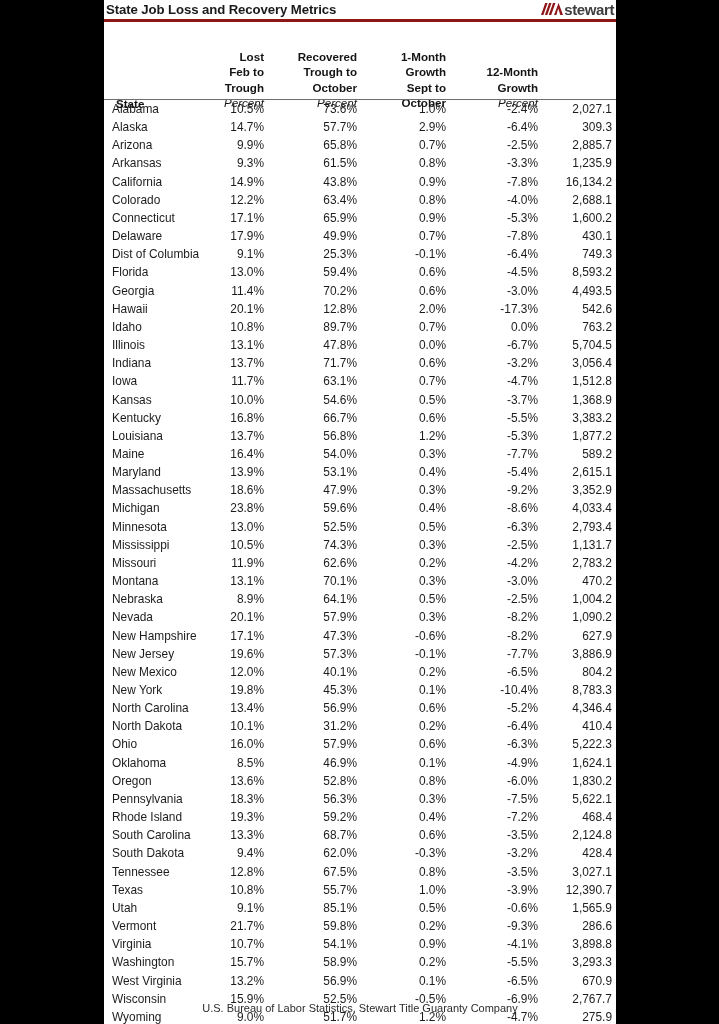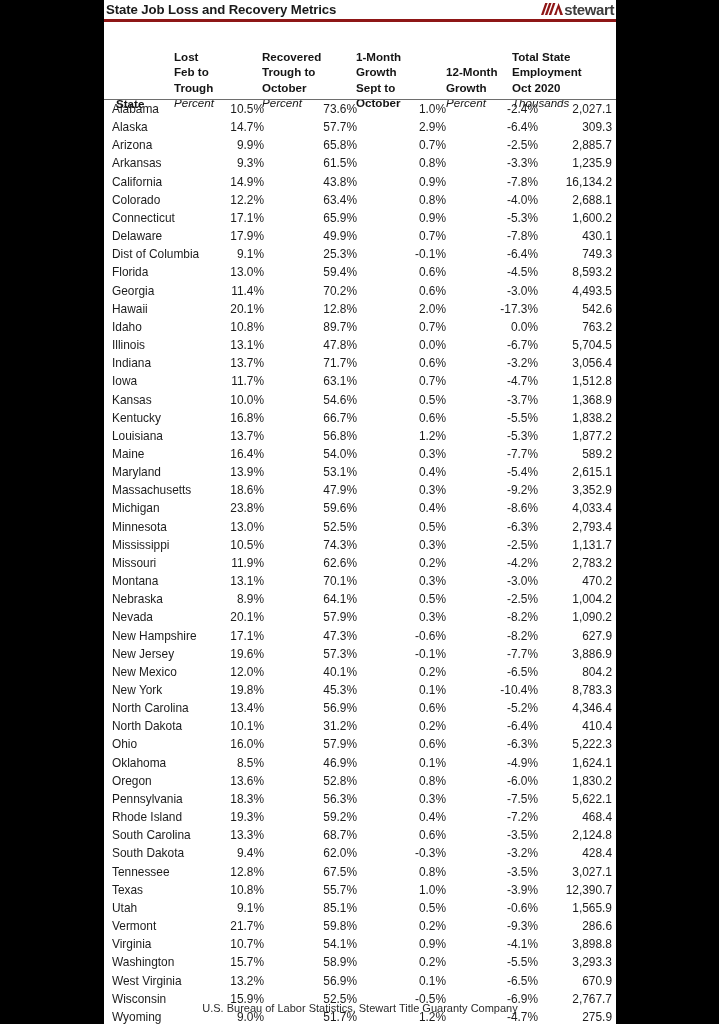--- a/index.html
+++ b/index.html
@@ -68,21 +68,21 @@
   }
 
   
   .col-head-area {
     position: relative;
     height: 74px;
     margin-top: 4px;
   }
   .head-cell {
     position: absolute;
-    text-align: left;
+    text-align: right;
     font-size: 11.6px;
     font-weight: bold;
     color: #141414;
     line-height: 15.2px;
     white-space: nowrap;
   }
   .head-cell .unit {
     font-weight: normal;
     font-style: italic;
   }
@@ -203,26 +203,20 @@
       <span>Sept to</span><br>
       <span>October</span>
     </div>
 
     <div class="head-cell h4 head-bottom">
       <span>12-Month</span><br>
       <span>Growth</span><br>
       <span class="unit">Percent</span>
     </div>
 
-    <div class="head-cell h5 head-bottom">
-      <span>Total State</span><br>
-      <span>Employment</span><br>
-      <span>Oct 2020</span><br>
-      <span class="unit">Thousands</span>
-    </div>
   </div>
 
   <div class="header-rule"></div>
 
   <div class="table-body" id="table-body">
       <div class="data-row">
         <div class="cell-state">Alabama</div>
         <div class="cell-num c1">10.5%</div>
         <div class="cell-num c2">73.6%</div>
         <div class="cell-num c3">1.0%</div>
@@ -356,21 +350,21 @@
         <div class="cell-num c3">0.5%</div>
         <div class="cell-num c4">-3.7%</div>
         <div class="cell-num c5">1,368.9</div>
       </div>
       <div class="data-row">
         <div class="cell-state">Kentucky</div>
         <div class="cell-num c1">16.8%</div>
         <div class="cell-num c2">66.7%</div>
         <div class="cell-num c3">0.6%</div>
         <div class="cell-num c4">-5.5%</div>
-        <div class="cell-num c5">1,838.2</div>
+        <div class="cell-num c5">3,383.2</div>
       </div>
       <div class="data-row">
         <div class="cell-state">Louisiana</div>
         <div class="cell-num c1">13.7%</div>
         <div class="cell-num c2">56.8%</div>
         <div class="cell-num c3">1.2%</div>
         <div class="cell-num c4">-5.3%</div>
         <div class="cell-num c5">1,877.2</div>
       </div>
       <div class="data-row">

